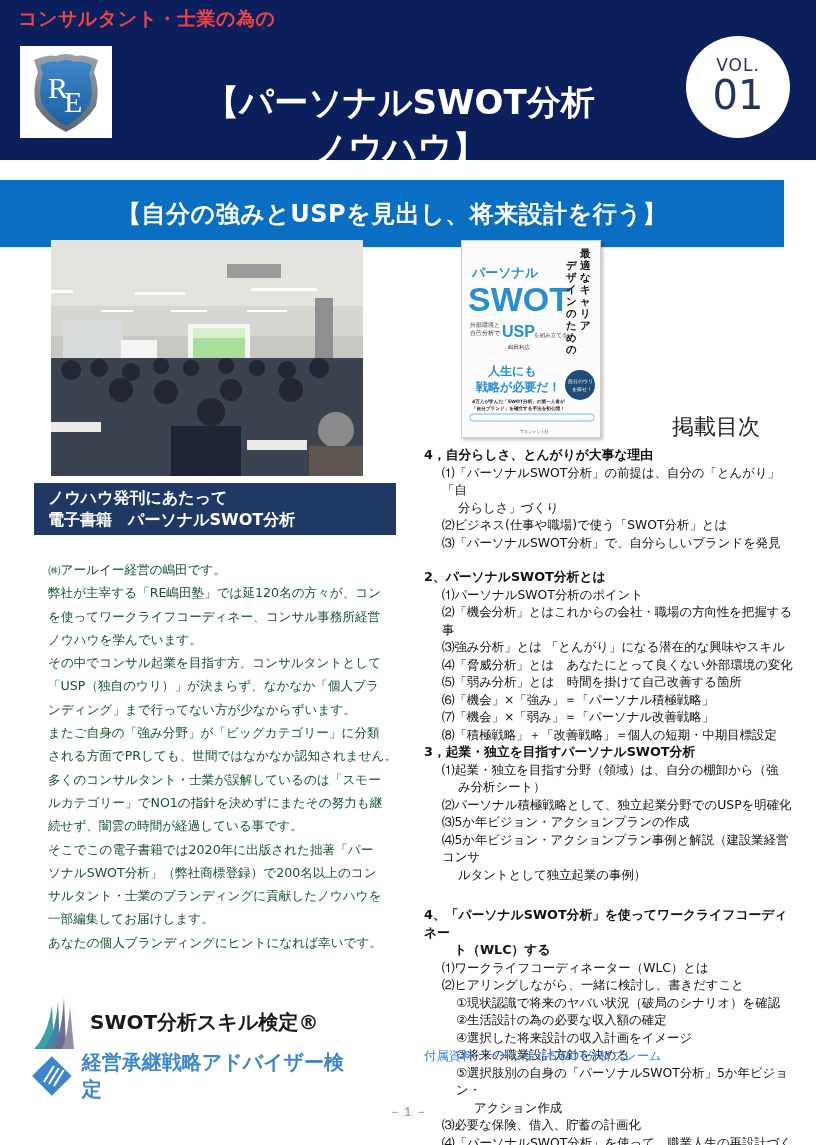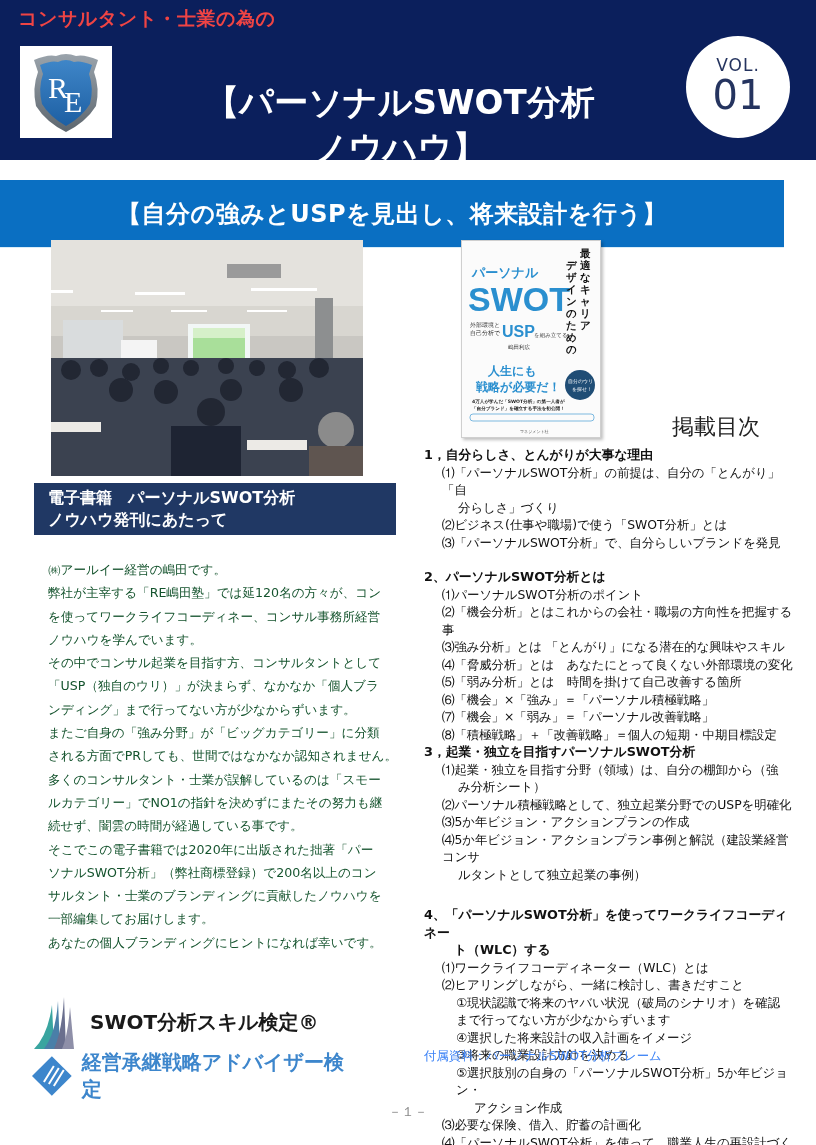--- a/index.html
+++ b/index.html
@@ -123,22 +123,22 @@
     <rect x="0" y="182" width="50" height="10" fill="#eceae6"></rect>
     <rect x="196" y="200" width="60" height="10" fill="#eceae6"></rect>
     <rect x="120" y="186" width="70" height="50" fill="#1e2433"></rect>
     <circle cx="285" cy="190" r="18" fill="#8b8b8b"></circle>
     <rect x="262" y="206" width="50" height="30" fill="#7a6a62"></rect>
     <rect x="258" y="206" width="54" height="30" fill="#5f5550"></rect>
   </svg>
 </div>
 
 <div class="feature-box">
+  <div>ノウハウ発刊にあたって</div>
   <div>電子書籍　パーソナルSWOT分析</div>
-  <div>ノウハウ発刊にあたって</div>
 </div>
 
 <div class="intro">
   <p>㈱アールイー経営の嶋田です。</p>
   <p>弊社が主宰する「RE嶋田塾」では延120名の方々が、コン</p>
   <p>を使ってワークライフコーディネー、コンサル事務所経営</p>
   <p>ノウハウを学んでいます。</p>
   <p>その中でコンサル起業を目指す方、コンサルタントとして</p>
   <p>「USP（独自のウリ）」が決まらず、なかなか「個人ブラ</p>
   <p>ンディング」まで行ってない方が少なからずいます。</p>
@@ -208,21 +208,21 @@
     <text x="10" y="169" font-size="4.6" font-weight="bold" fill="#222" font-family="DejaVu Sans, sans-serif">「自分ブランド」を確立する手法を初公開！</text>
     <rect x="8" y="173" width="124" height="7" rx="3" fill="none" stroke="#2a8fcf" stroke-width="0.6"></rect>
     <text x="58" y="192" font-size="4" fill="#555" font-family="DejaVu Sans, sans-serif">マネジメント社</text>
   </svg>
 </div>
 
 <div class="toc-heading">掲載目次</div>
 
 <div class="toc">
 
-  <div class="sec-title">1，自分らしさ、とんがりが大事な理由</div>
+  <div class="sec-title">4，自分らしさ、とんがりが大事な理由</div>
   <div class="item">⑴「パーソナルSWOT分析」の前提は、自分の「とんがり」「自</div>
   <div class="item cont">分らしさ」づくり</div>
   <div class="item">⑵ビジネス(仕事や職場)で使う「SWOT分析」とは</div>
   <div class="item">⑶「パーソナルSWOT分析」で、自分らしいブランドを発見</div>
   <div class="gap"></div>
 
   <div class="sec-title">2、パーソナルSWOT分析とは</div>
   <div class="item">⑴パーソナルSWOT分析のポイント</div>
   <div class="item">⑵「機会分析」とはこれからの会社・職場の方向性を把握する事</div>
   <div class="item">⑶強み分析」とは 「とんがり」になる潜在的な興味やスキル</div>
@@ -240,21 +240,21 @@
   <div class="item">⑷5か年ビジョン・アクションプラン事例と解説（建設業経営コンサ</div>
   <div class="item cont">ルタントとして独立起業の事例）</div>
   <div class="gap"></div>
   <div class="gap" style="height:6px"></div>
 
   <div class="sec-title">4、「パーソナルSWOT分析」を使ってワークライフコーディネー</div>
   <div class="sec-title indent2">ト（WLC）する</div>
   <div class="item">⑴ワークライフコーディネーター（WLC）とは</div>
   <div class="item">⑵ヒアリングしながら、一緒に検討し、書きだすこと</div>
   <div class="sub">①現状認識で将来のヤバい状況（破局のシナリオ）を確認</div>
-  <div class="sub">まで行ってない方が少なからずいます</div>
+  <div class="sub">②生活設計の為の必要な収入額の確定</div>
   <div class="sub">④選択した将来設計の収入計画をイメージ</div>
   <div class="sub">③将来の職業設計方針を決める</div>
   <div class="sub">⑤選択肢別の自身の「パーソナルSWOT分析」5か年ビジョン・</div>
   <div class="sub cont">アクション作成</div>
   <div class="item">⑶必要な保険、借入、貯蓄の計画化</div>
   <div class="item">⑷「パーソナルSWOT分析」を使って、職業人生の再設計づくりの</div>
 
 </div>
 
 <div class="attachment">付属資料：パーソナルSWOT分析フレーム</div>

